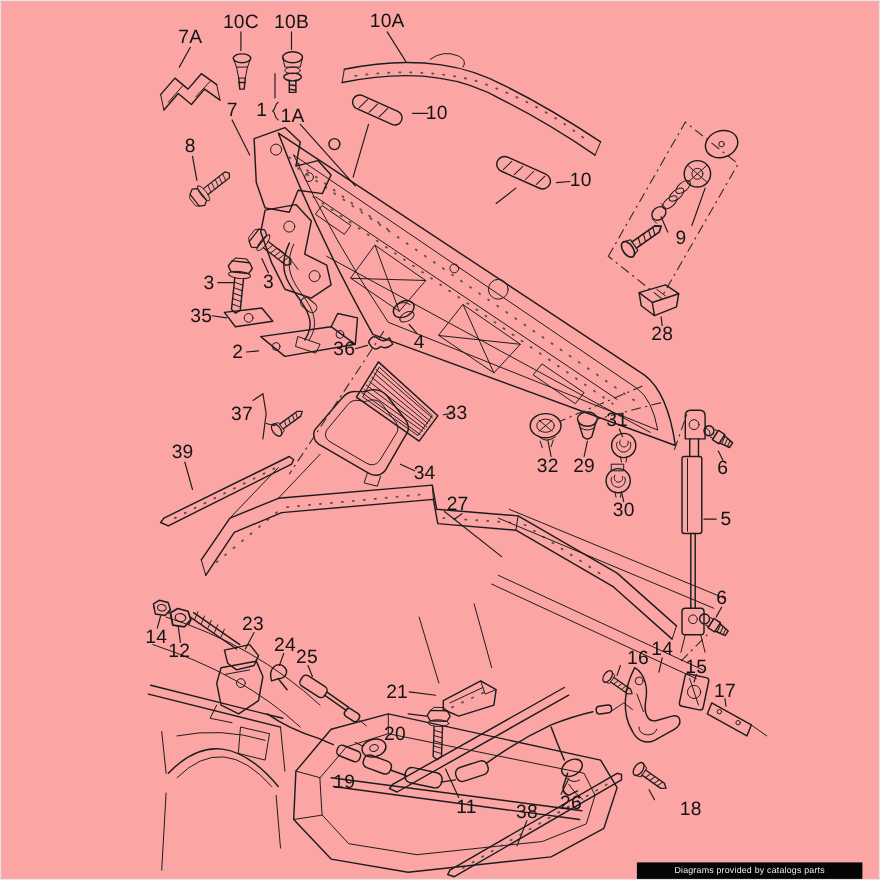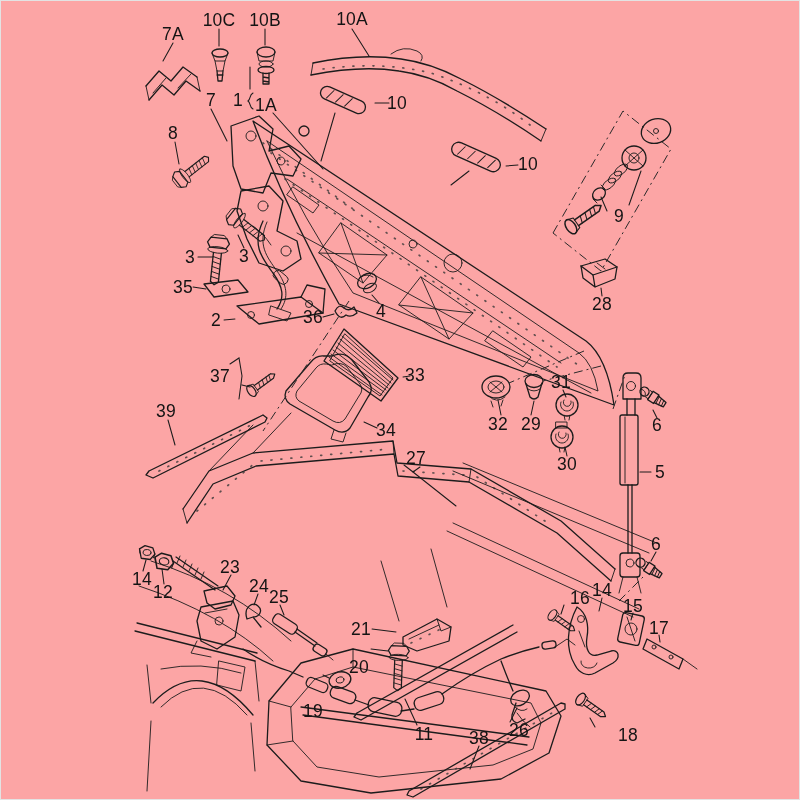--- a/index.html
+++ b/index.html
@@ -391,14 +391,15 @@
       <span class="plabel" style="left: 423px; top: 733px;">11</span>
       <span class="plabel" style="left: 479px; top: 729px; margin-left: 39px;">26</span>
       <span class="plabel" style="left: 478px; top: 737px;">38</span>
       <span class="plabel" style="left: 595px; top: 734px; margin-left: 32px;">18</span>
       <span class="plabel" style="left: 601px; top: 589px;">14</span>
       <span class="plabel" style="left: 563px; top: 597px; margin-left: 16px;">16</span>
       <span class="plabel" style="left: 632px; top: 605px;">15</span>
       <span class="plabel" style="left: 658px; top: 627px;">17</span>
     </div>
 
+<div id="watermark">Diagrams provided by catalogs parts</div>
 
 </div>
 
 </body></html>

